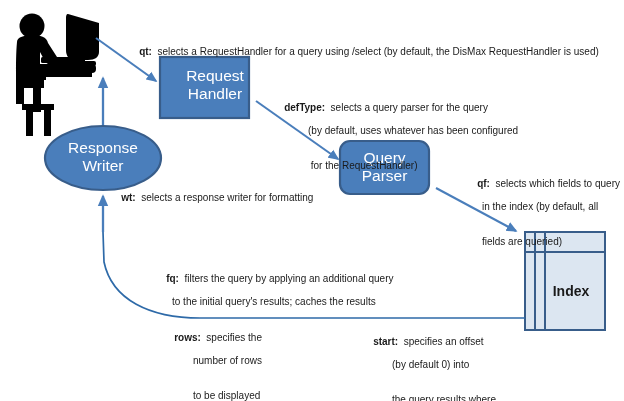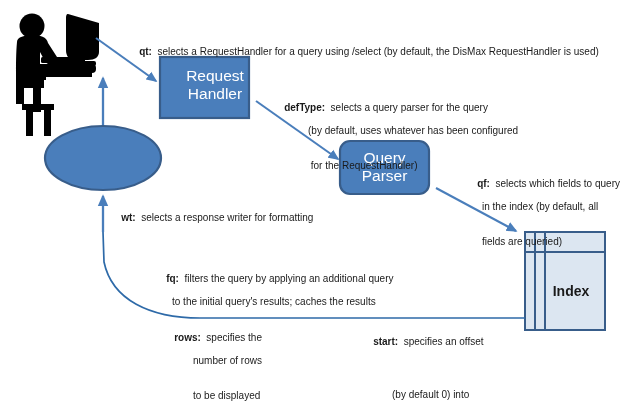--- a/index.html
+++ b/index.html
@@ -113,56 +113,57 @@
 
     <path d="M 103 232 L 103 196" stroke="#4a7ebb" stroke-width="2.3" fill="none" marker-end="url(#arrowblue)"></path>
 
     <ellipse cx="103" cy="158" rx="58" ry="32" fill="#4a7ebb" stroke="#385d8a" stroke-width="2.2"></ellipse>
   </svg>
 
   <div class="node-label" style="left:160px; top:67px; width:110px;"><div>Request</div><div>Handler</div></div>
 
   <div class="node-label" style="left:340px; top:149px; width:89px;"><div>Query</div><div>Parser</div></div>
 
+  <div class="node-label" style="left:45px; top:139px; width:116px;"><div>Response</div><div>Writer</div></div>
 
   <div class="index-label" style="left:545px; top:283px; width:52px;font-weight:bold;"><div>Index</div></div>
 
   <div class="ann" style="left:128px; top:34px;">
     <span class="key">qt:  </span><span>selects a RequestHandler for a query using /select (by default, the DisMax RequestHandler is used)</span>
   </div>
 
   <div class="ann" style="left:273px; top:90px;">
     <span class="key">defType:  </span><span>selects a query parser for the query</span>
     <div style="margin-left:35px;">(by default, uses whatever has been configured</div>
     <div style="margin-left:35px;"> for the RequestHandler)</div>
   </div>
 
   <div class="ann" style="left:466px; top:166px;">
     <span class="key">qf:  </span><span>selects which fields to query</span>
     <div style="margin-left:16px;">in the index (by default, all</div>
     <div style="margin-left:16px;">fields are queried)</div>
   </div>
 
-  <div class="ann" style="left:110px; top:200px;">
+  <div class="ann" style="left:110px; top:180px;">
     <span class="key">wt:  </span><span>selects a response writer for formatting</span>
   </div>
 
   <div class="ann" style="left:155px; top:261px;">
     <span class="key">fq:  </span><span>filters the query by applying an additional query</span>
     <div style="margin-left:17px;">to the initial query's results; caches the results</div>
   </div>
 
   <div class="ann" style="left:163px; top:320px;">
     <span class="key">rows:  </span><span>specifies the</span>
     <div style="margin-left:30px;">number of rows</div>
     <div style="margin-left:30px;">to be displayed</div>
     
   </div>
 
   <div class="ann" style="left:362px; top:324px;">
     <span class="key">start:  </span><span>specifies an offset</span>
-    <div style="margin-left:30px;margin-top:30px;">(by default 0) into</div>
+    <div style="margin-left:30px;">(by default 0) into</div>
     <div style="margin-left:30px;">the query results where</div>
     
     
   </div>
 
 </div>
 
 </body></html>

